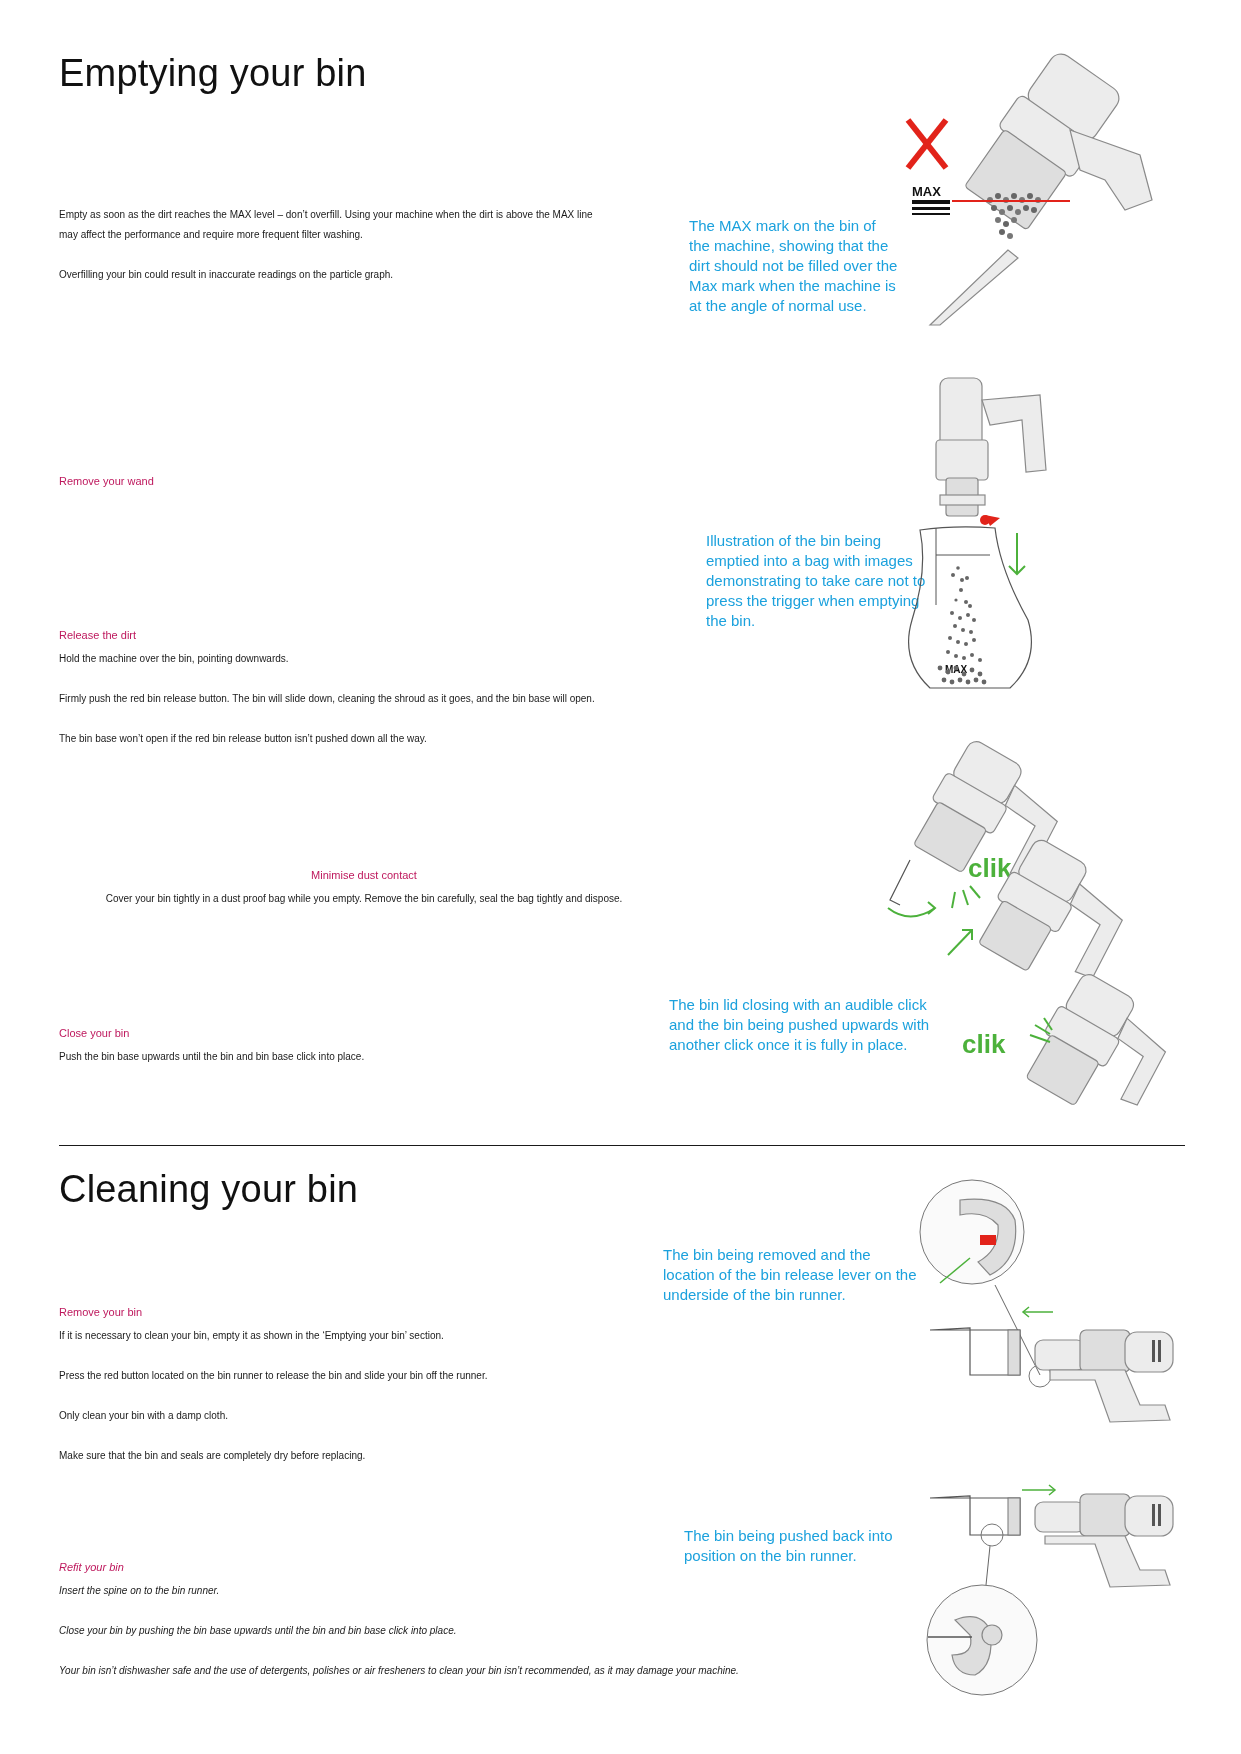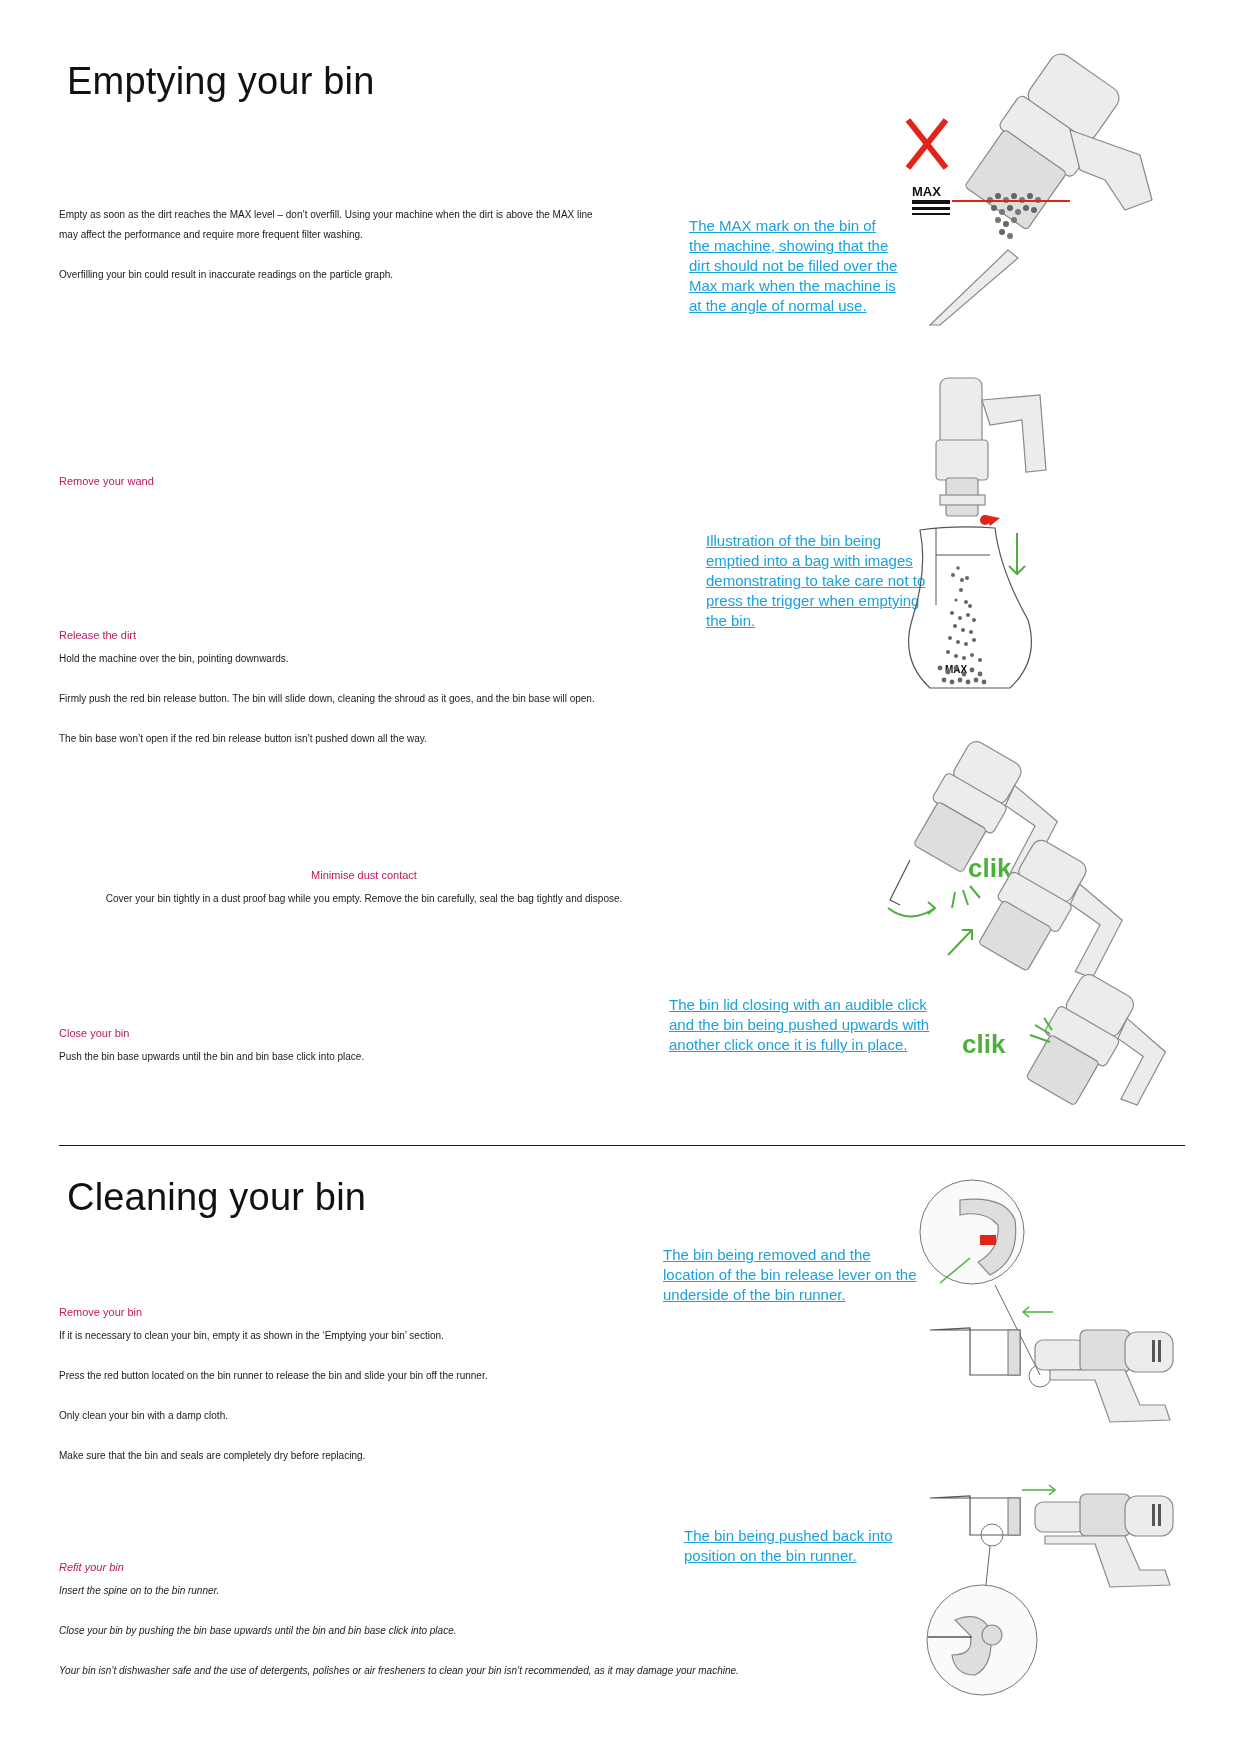--- a/index.html
+++ b/index.html
@@ -1,23 +1,23 @@
 <!DOCTYPE html>
 <html><head>
 <meta charset="utf-8">
 <style>
   html, body { margin: 0; padding: 0; background: #ffffff; }
   body { width: 1241px; height: 1754px; position: relative; overflow: hidden;
          font-family: "Liberation Sans", sans-serif; color: #1a1a1a; }
   .abs { position: absolute; }
-  .h1 { font-size: 38px; font-weight: 400; letter-spacing: 0.2px; color: #111; margin: 8px; text-align: center; }
+  .h1 { font-size: 38px; font-weight: 400; letter-spacing: 0.2px; color: #111; margin: 0; text-align: center; }
   .sub { font-size: 11px; font-weight: 400; color: #be185d; margin: 0 0 7px 0; }
   .para { font-size: 10px; line-height: 20px; color: #1a1a1a; margin: 8px 0 20px 0; }
   .para:last-child { margin-bottom: 0; }
-  .cap { font-size: 15px; line-height: 20px; color: #1ba1dd; margin: 0; text-decoration: underline; }
+  .cap { font-size: 15px; line-height: 20px; color: #1ba1dd; margin: 0; }
   .divider { position: absolute; left: 59px; width: 1126px; top: 1145px; height: 1px; background: #1a1a1a; }
   svg { position: absolute; overflow: visible; }
   .ill-line { fill: none; stroke: #555; stroke-width: 1.2; }
   .ill-body { fill: #ececec; stroke: #8a8a8a; stroke-width: 1.2; }
   .ill-body2 { fill: #dedede; stroke: #888; stroke-width: 1.2; }
   .green { stroke: #4cb13b; fill: none; stroke-width: 2; }
   .clik { font-family: "Liberation Sans", sans-serif; font-size: 26px; font-weight: 700; fill: #4cb13b; }
   .max-label { font-family: "Liberation Sans", sans-serif; font-size: 13px; font-weight: 700; fill: #111; }
 </style>
 </head>

